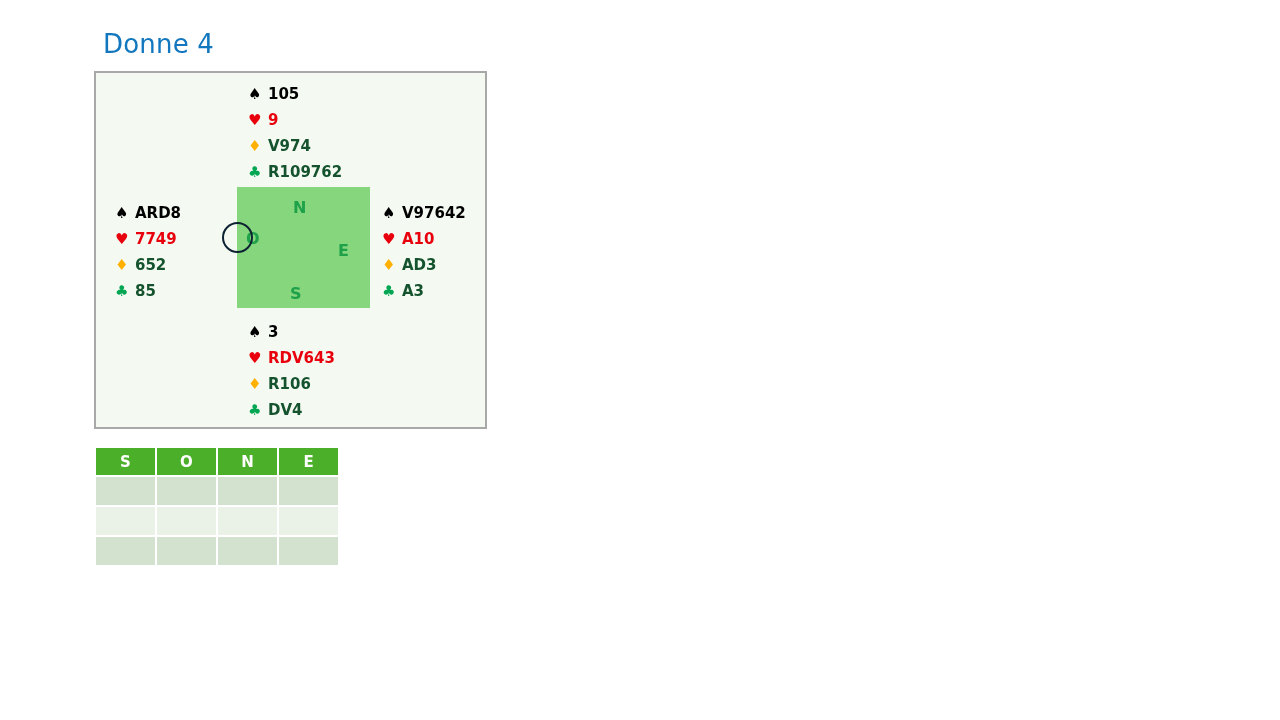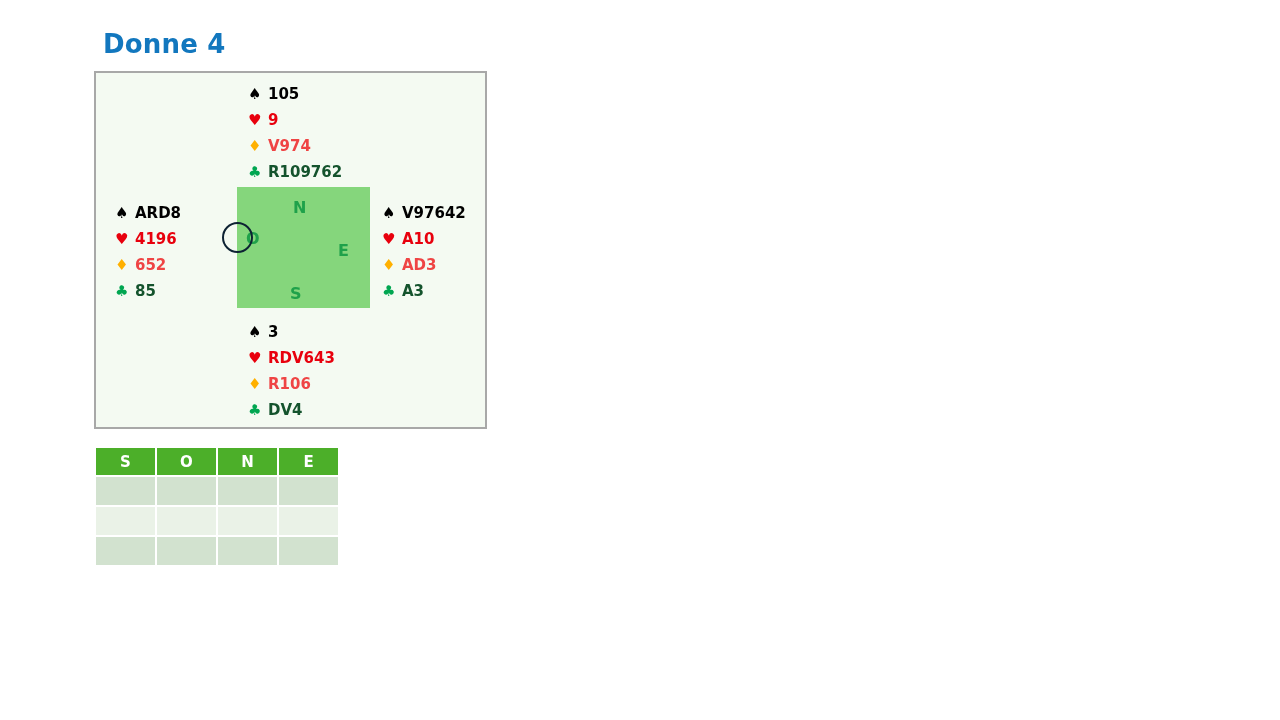--- a/index.html
+++ b/index.html
@@ -13,21 +13,21 @@
   body {
     font-family: "DejaVu Sans", sans-serif;
     -webkit-font-smoothing: antialiased;
   }
 
   #page-title {
     position: absolute;
     left: 103px;
     top: 29px;
     font-size: 26px;
-    font-weight: bold;
+    font-weight: normal;
     color: #1277be;
     letter-spacing: 0.2px;
     white-space: nowrap;
   }
 
   
   #deal-panel {
     position: absolute;
     left: 94px;
     top: 71px;
@@ -59,21 +59,21 @@
     font-weight: bold;
     margin-left: 4px;
   }
   .s-spade  { color: #000000; }
   .s-heart  { color: #e8000d; }
   .s-diam   { color: #ffb000; }
   .s-club   { color: #00a651; }
 
   .c-spade  { color: #000000; }
   .c-heart  { color: #e8000d; }
-  .c-diam   { color: #ef4444; }
+  .c-diam   { color: #14532d; }
   .c-club   { color: #14532d; }
 
   #hand-north { left: 152px; top: 8px; }
   #hand-west  { left: 19px; top: 127px; }
   #hand-east  { left: 286px; top: 127px; }
   #hand-south { left: 152px; top: 246px; }
 
   
   #compass {
     position: absolute;
@@ -159,21 +159,21 @@
     </div>
   </div>
 
   <div class="hand" id="hand-west">
     <div class="hand-row">
       <span class="suit s-spade">♠</span>
       <span class="cards c-spade">ARD8</span>
     </div>
     <div class="hand-row">
       <span class="suit s-heart">♥</span>
-      <span class="cards c-heart">4196</span>
+      <span class="cards c-heart">7749</span>
     </div>
     <div class="hand-row">
       <span class="suit s-diam">♦</span>
       <span class="cards c-diam">652</span>
     </div>
     <div class="hand-row">
       <span class="suit s-club">♣</span>
       <span class="cards c-club">85</span>
     </div>
   </div>

